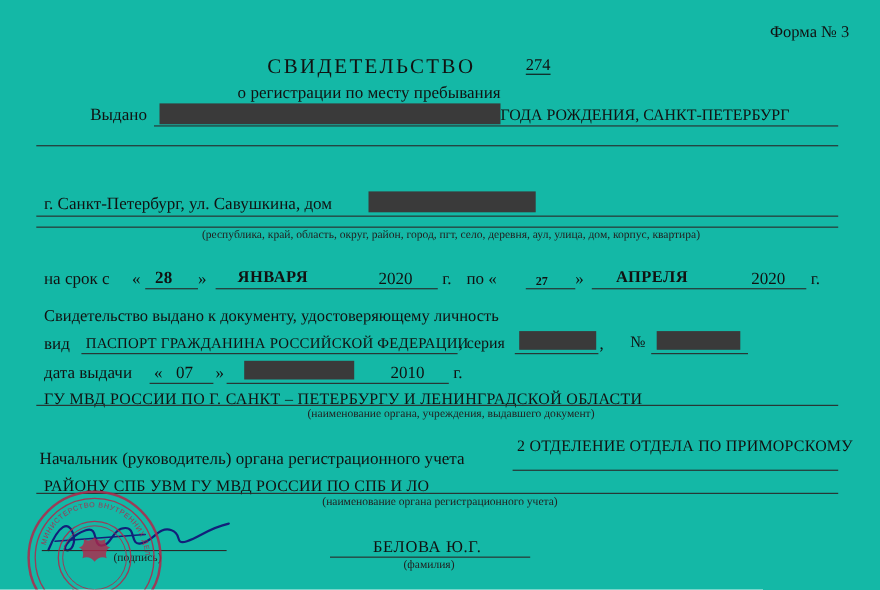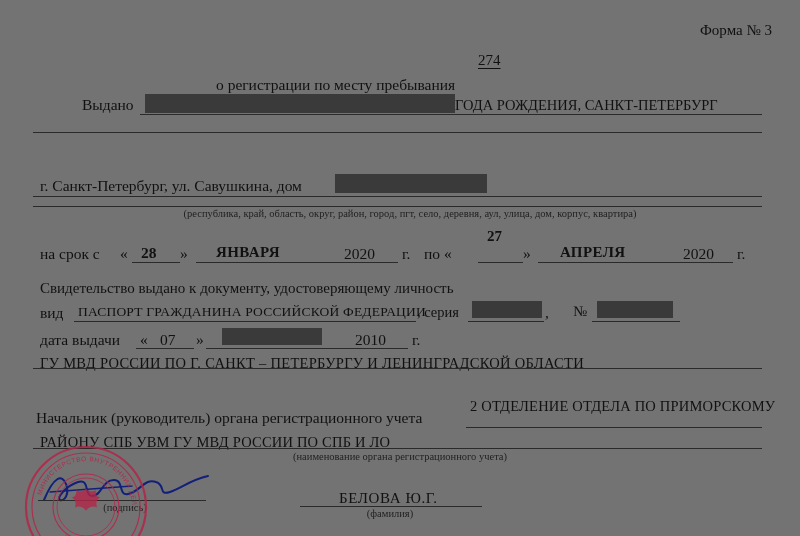--- a/index.html
+++ b/index.html
@@ -12,21 +12,21 @@
     background: #ffffff;
     font-family: "Liberation Serif", serif;
     color: #1a1a1a;
     overflow: hidden;
     position: relative;
   }
   .page {
     position: relative;
     width: 800px;
     height: 536px;
-    background: #737373;
+    background: #14b8a6;
   }
 
   
   .abs { position: absolute; }
   .rule {
     position: absolute;
     border-bottom: 1px solid #2a2a2a;
     height: 0;
   }
   .redact {
@@ -79,21 +79,21 @@
 
   #cap-addr { top: 208px; left: 140px; width: 540px; }
 
   #term-a { top: 245px; left: 40px;  font-size: 15.5px; text-align: right; }
   #term-day1 { top: 244px; left: 141px; font-size: 15.5px; font-weight: bold; }
   #term-q1b { top: 245px; left: 180px; font-size: 15.5px; }
   #term-month1 { top: 244px; left: 216px; font-size: 15px; font-weight: bold; letter-spacing:.4px; }
   #term-year1 { top: 245px; left: 344px; font-size: 15.5px; }
   #term-g1 { top: 245px; left: 402px; font-size: 15.5px; }
   #term-b { top: 245px; left: 424px; font-size: 15.5px; }
-  #term-day2 { top: 228px; left: 487px; font-size: 15px; font-weight: bold; }
+  #term-day2 { top: 250px; left: 487px; font-size: 11px; font-weight: bold; }
   #term-q2b { top: 245px; left: 523px; font-size: 15.5px; }
   #term-month2 { top: 244px; left: 560px; font-size: 15px; font-weight: bold; letter-spacing:.4px; }
   #term-year2 { top: 245px; left: 683px; font-size: 15.5px; }
   #term-g2 { top: 245px; left: 737px; font-size: 15.5px; }
 
   #doc-line { top: 280px; left: 40px; font-size: 15px; }
   #vid-label { top: 304px; left: 40px; font-size: 15.5px; }
   #vid-value { top: 304px; left: 78px; font-size: 13.5px; letter-spacing: .2px; }
   #seriya-label { top: 304px; left: 417px; font-size: 14.5px; }
   #comma-1 { top: 304px; left: 545px; font-size: 15.5px; }
@@ -134,20 +134,21 @@
     width: 128px; height: 128px;
   }
 </style>
 </head>
 <body>
 
 <div class="page">
 
   <div class="txt" id="form-no">Форма № 3</div>
 
+  <div class="txt" id="title-main">СВИДЕТЕЛЬСТВО</div>
   <div class="txt" id="cert-number">274</div>
   <div class="txt" id="title-sub">о регистрации по месту пребывания</div>
 
   <div class="txt" id="issued-label">Выдано</div>
   <div class="redact" style="left:145px; top:94px; width:310px; height:19px;"></div>
   <div class="txt" id="issued-tail">ГОДА РОЖДЕНИЯ, САНКТ-ПЕТЕРБУРГ</div>
   <div class="rule" style="left:140px; top:114px; width:622px;"></div>
 
   <div class="rule" style="left:33px; top:132px; width:729px;"></div>
 
@@ -197,20 +198,21 @@
   <div class="txt" id="date-q2">»</div>
   <div class="redact" style="left:222px; top:328px; width:100px; height:17px;"></div>
   <div class="txt" id="date-year">2010</div>
   <div class="txt" id="date-g">г.</div>
   <div class="rule" style="left:136px; top:348px; width:58px;"></div>
   <div class="rule" style="left:206px; top:348px; width:144px;"></div>
   <div class="rule" style="left:350px; top:348px; width:58px;"></div>
 
   <div class="txt" id="organ-line">ГУ  МВД  РОССИИ  ПО  Г. САНКТ – ПЕТЕРБУРГУ  И  ЛЕНИНГРАДСКОЙ ОБЛАСТИ</div>
   <div class="rule" style="left:33px; top:368px; width:729px;"></div>
+  <div class="caption" id="cap-organ">(наименование органа, учреждения, выдавшего документ)</div>
 
   <div class="txt" id="chief-label">Начальник (руководитель) органа регистрационного учета</div>
   <div class="txt" id="chief-value">2 ОТДЕЛЕНИЕ ОТДЕЛА  ПО ПРИМОРСКОМУ</div>
   <div class="rule" style="left:466px; top:427px; width:296px;"></div>
   <div class="txt" id="chief-value2">РАЙОНУ СПБ УВМ  ГУ  МВД РОССИИ  ПО СПБ  И  ЛО</div>
   <div class="rule" style="left:33px; top:448px; width:729px;"></div>
   <div class="caption" id="cap-organ2">(наименование органа регистрационного учета)</div>
 
   <svg id="signature" viewBox="0 0 180 38" fill="none">
     <path d="M4 30 C14 6, 22 4, 26 14 C30 24, 24 32, 20 30 C16 28, 26 16, 38 12 C50 8, 44 26, 52 26 C62 26, 62 10, 74 10 C84 10, 78 26, 88 24 C100 22, 104 8, 116 12 C126 15, 118 26, 130 22 C142 18, 150 10, 168 6" stroke="#12207a" stroke-width="2" stroke-linecap="round"></path>

